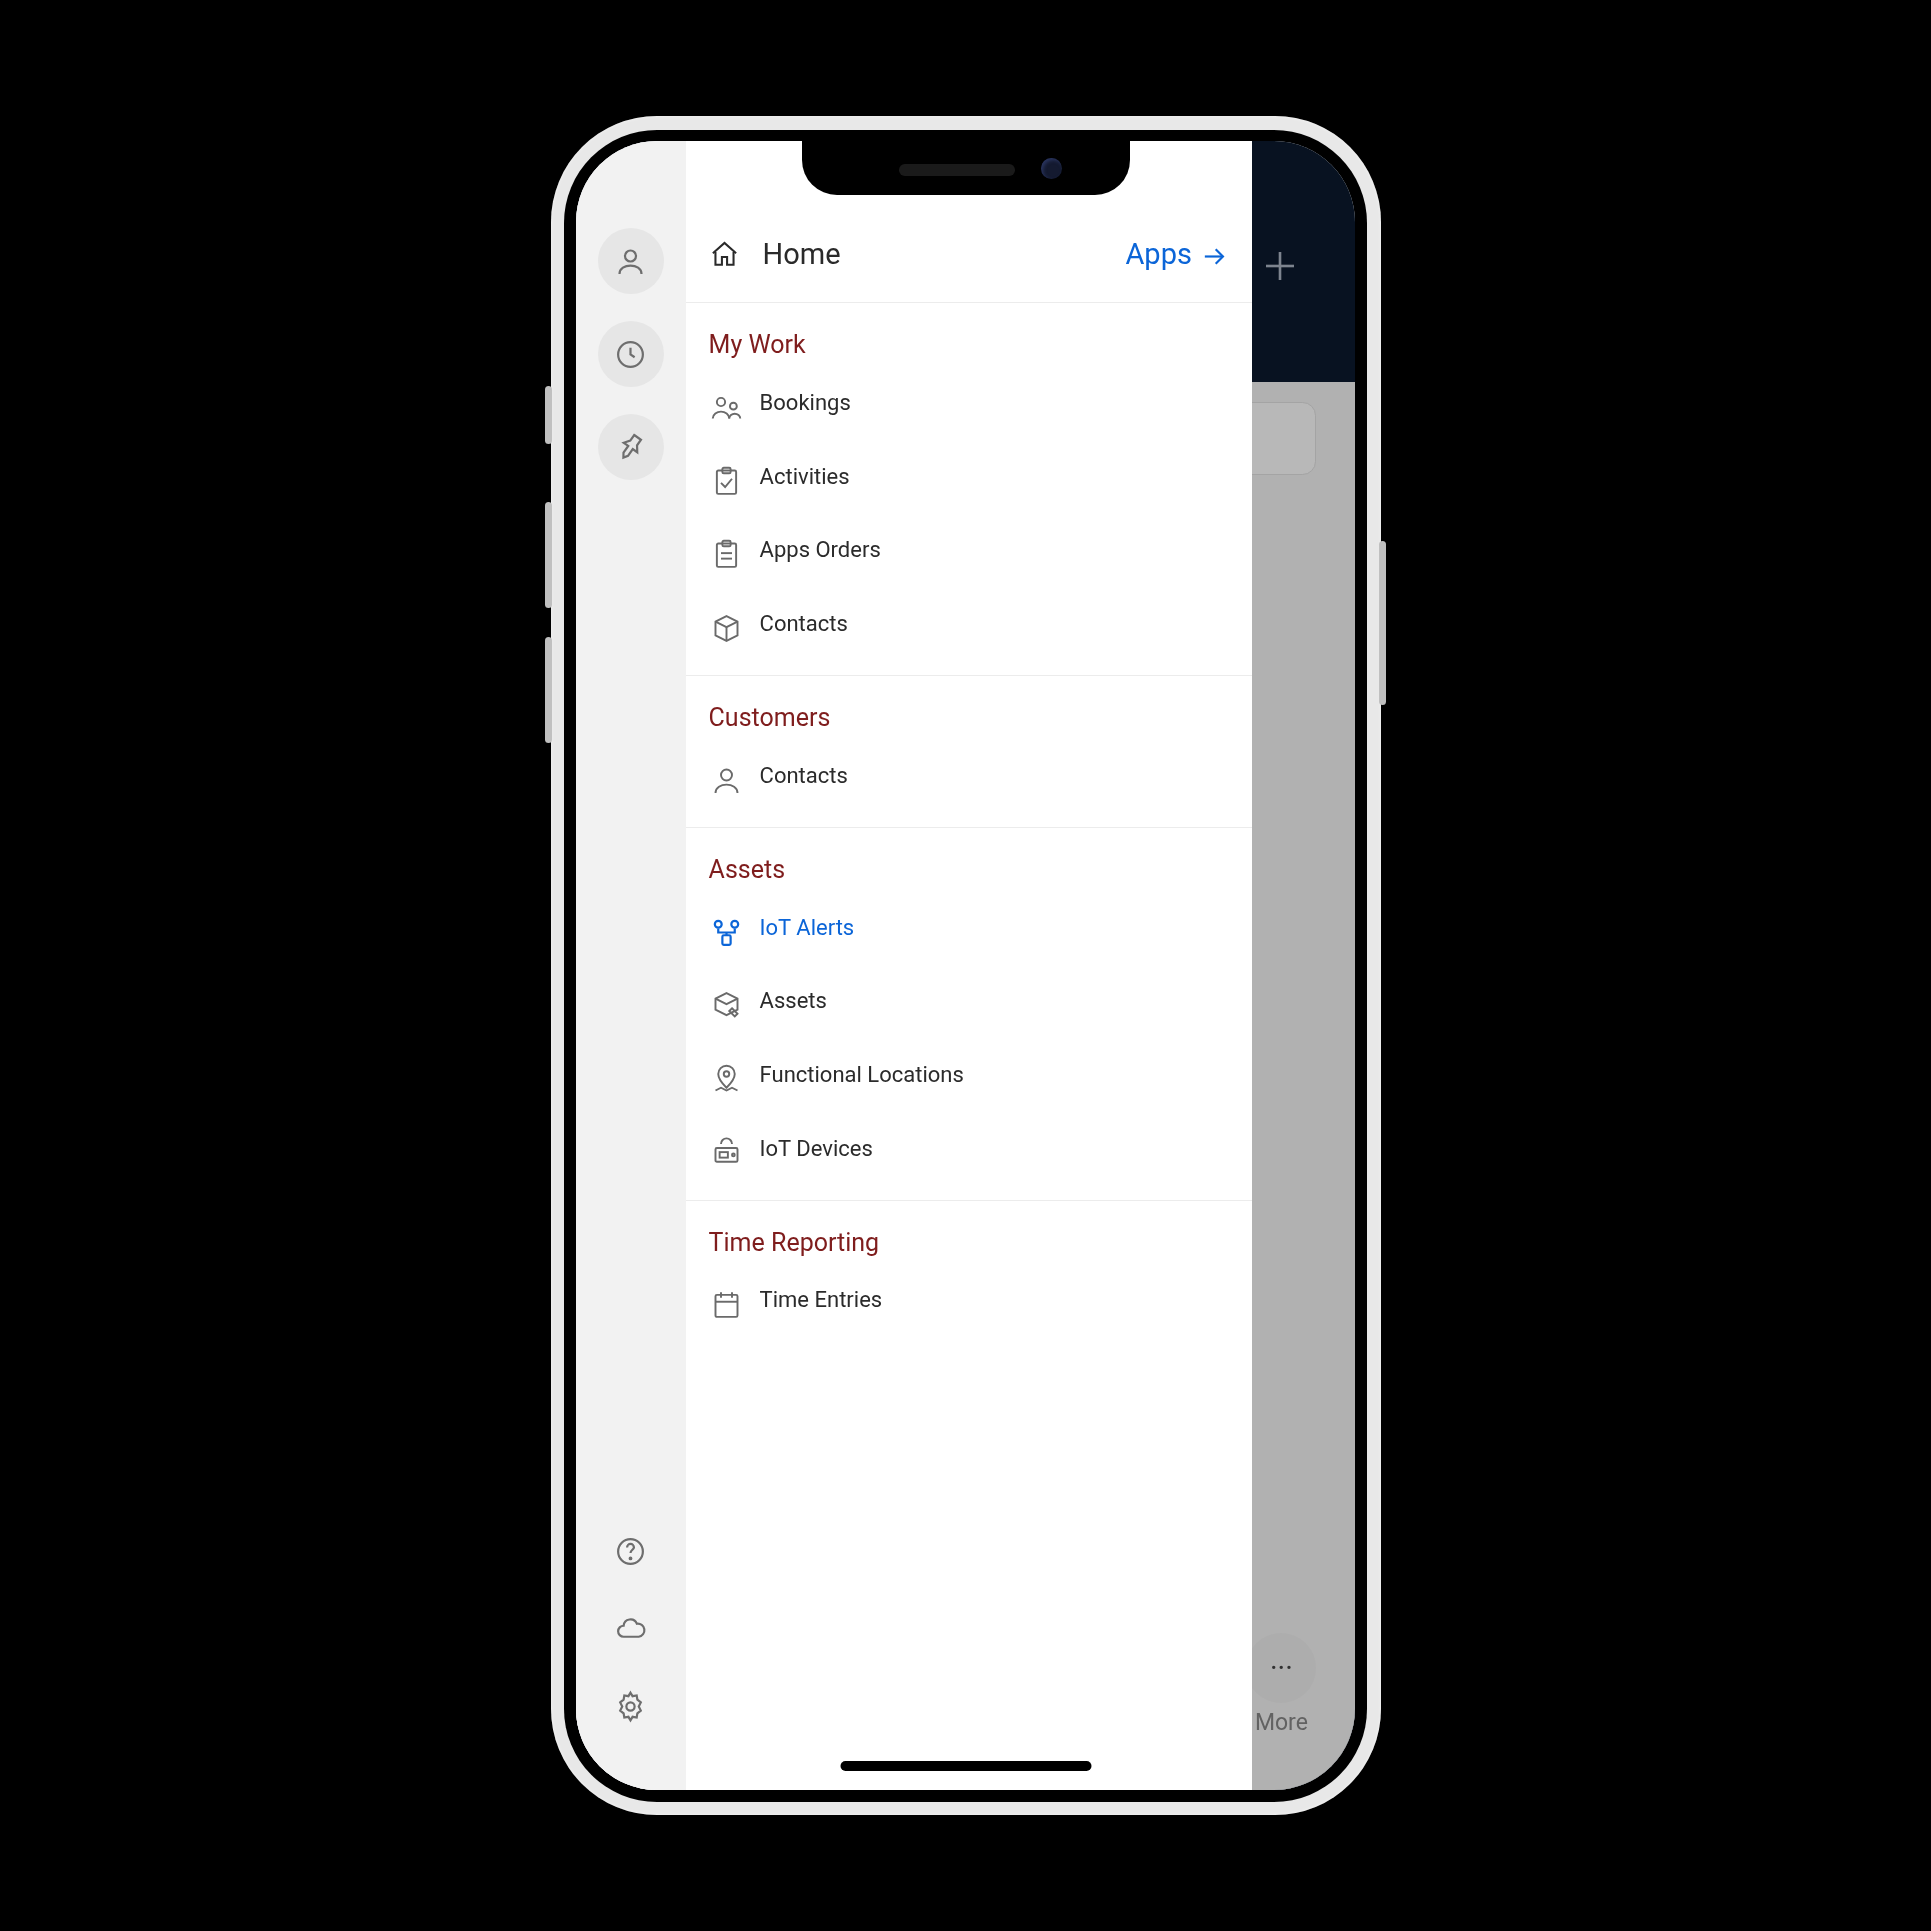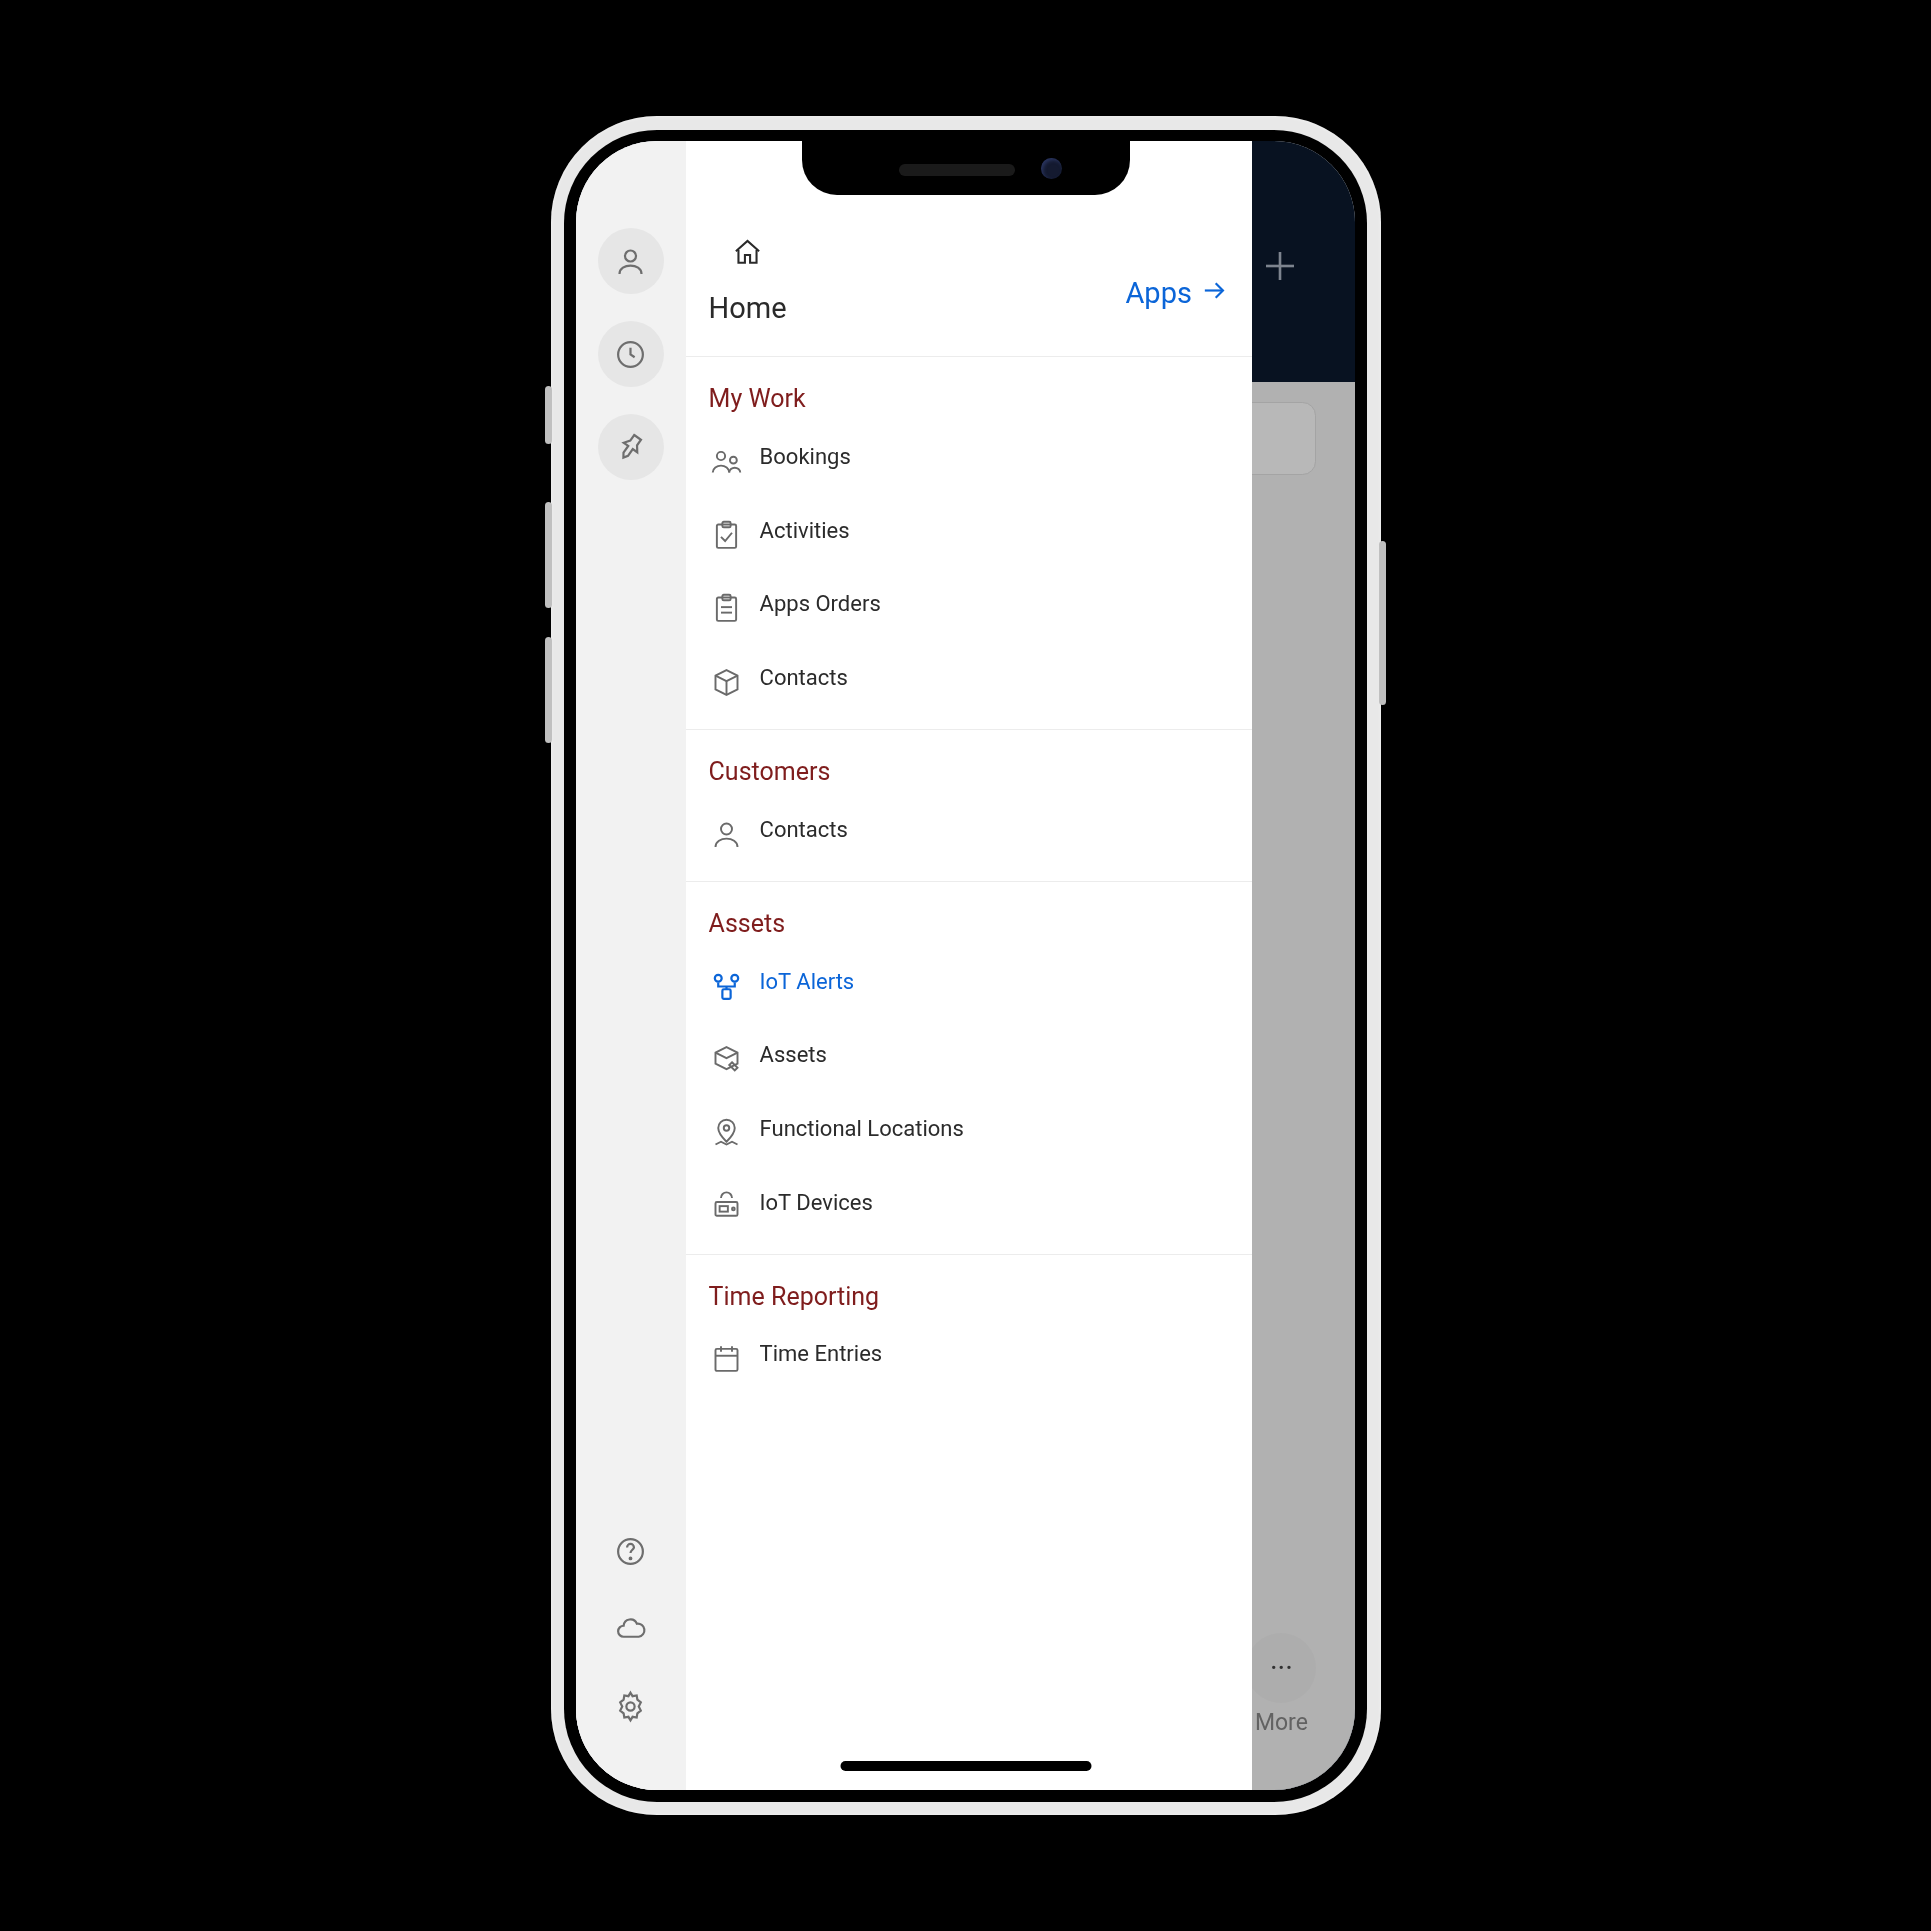--- a/index.html
+++ b/index.html
@@ -173,24 +173,23 @@
     padding-top: 77px;
   }
   .nav-header {
     display: flex;
     align-items: center;
     justify-content: space-between;
     padding: 19.3px 23px 31px 23px;
     border-bottom: 1px solid #ececec;
   }
   .apps-link {
-    display: flex; align-items: flex-start; gap: 7.7px;
+    display: flex; align-items: flex-end; gap: 7.7px;
     color: #0b65d8;
     font-size: 29px;
-    margin-top: 24px;
   }
   .section-title {
     font-size: 25px;
     color: #7f1d1d;
     padding: 27px 23px 11.6px 23px;
     font-weight: 400;
   }
   .nav-item {
     display: flex;
     align-items: flex-start;
@@ -203,21 +202,21 @@
     width: 35px; height: 35px;
     display: flex; align-items: center; justify-content: center;
     color: #6a6a6a;
     flex-shrink: 0;
   }
   .nav-item.active { color: #0b65d8; }
   .nav-item.active .icn { color: #0b65d8; }
   .group-divider { border-top: 1px solid #ececec; margin-top: 9.7px; }
   .home-row {
     display: flex; align-items: center; gap: 23px;
-    font-size: 29px; color: #2a2a2a; flex-direction: column;
+    font-size: 29px; color: #2a2a2a;
   }
   svg { display: block; }
 </style>
 </head>
 <body>
 
 <div class="phone">
   <div class="btn-side btn-left1"></div>
   <div class="btn-side btn-left2"></div>
   <div class="btn-side btn-left3"></div>

